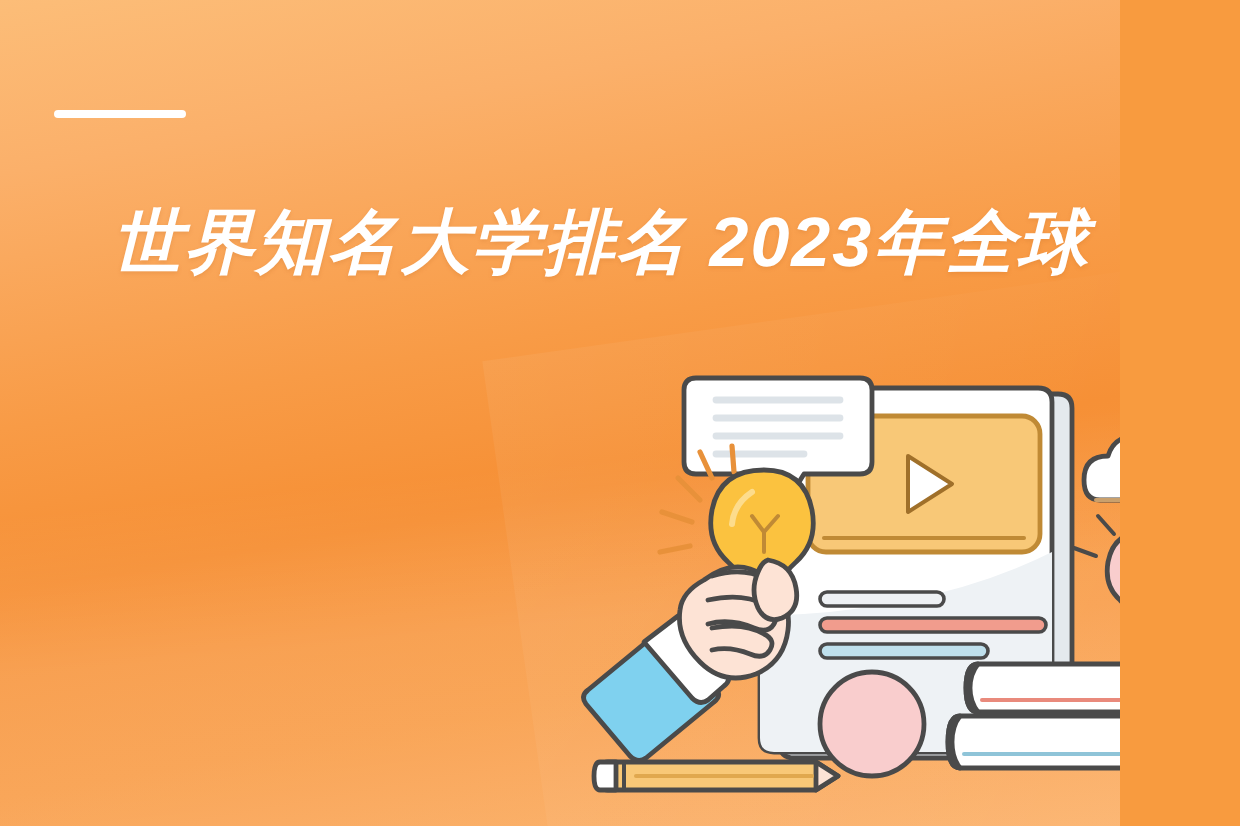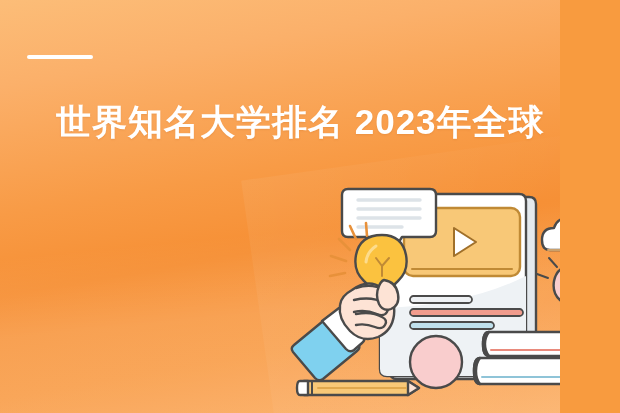--- a/index.html
+++ b/index.html
@@ -4,20 +4,21 @@
 <style>
   html,body{margin:0;padding:0;}
   body{
     width:620px;height:413px;overflow:hidden;
     font-family:"Liberation Sans","DejaVu Sans",sans-serif;
     background:#f89b3f;
   }
   .banner{
     position:relative;width:560px;height:413px;overflow:hidden;
     background:linear-gradient(170deg,#fcbd78 0%,#fbb06a 17%,#f89b46 42%,#f68f34 58%,#f8983f 78%,#fbab5e 100%);
+    font-style:italic;
   }
   
   .diag-band{
     position:absolute;left:-40px;bottom:-60px;width:740px;height:210px;
     background:linear-gradient(to bottom,rgba(255,255,255,0) 0%,rgba(255,255,255,.13) 38%,rgba(255,255,255,.14) 100%);
     transform:rotate(-5.5deg);transform-origin:left bottom;pointer-events:none;
   }
   .diag-band2{
     position:absolute;left:260px;top:150px;width:420px;height:300px;
     background:linear-gradient(120deg,rgba(255,255,255,.06),rgba(255,255,255,0) 70%);

